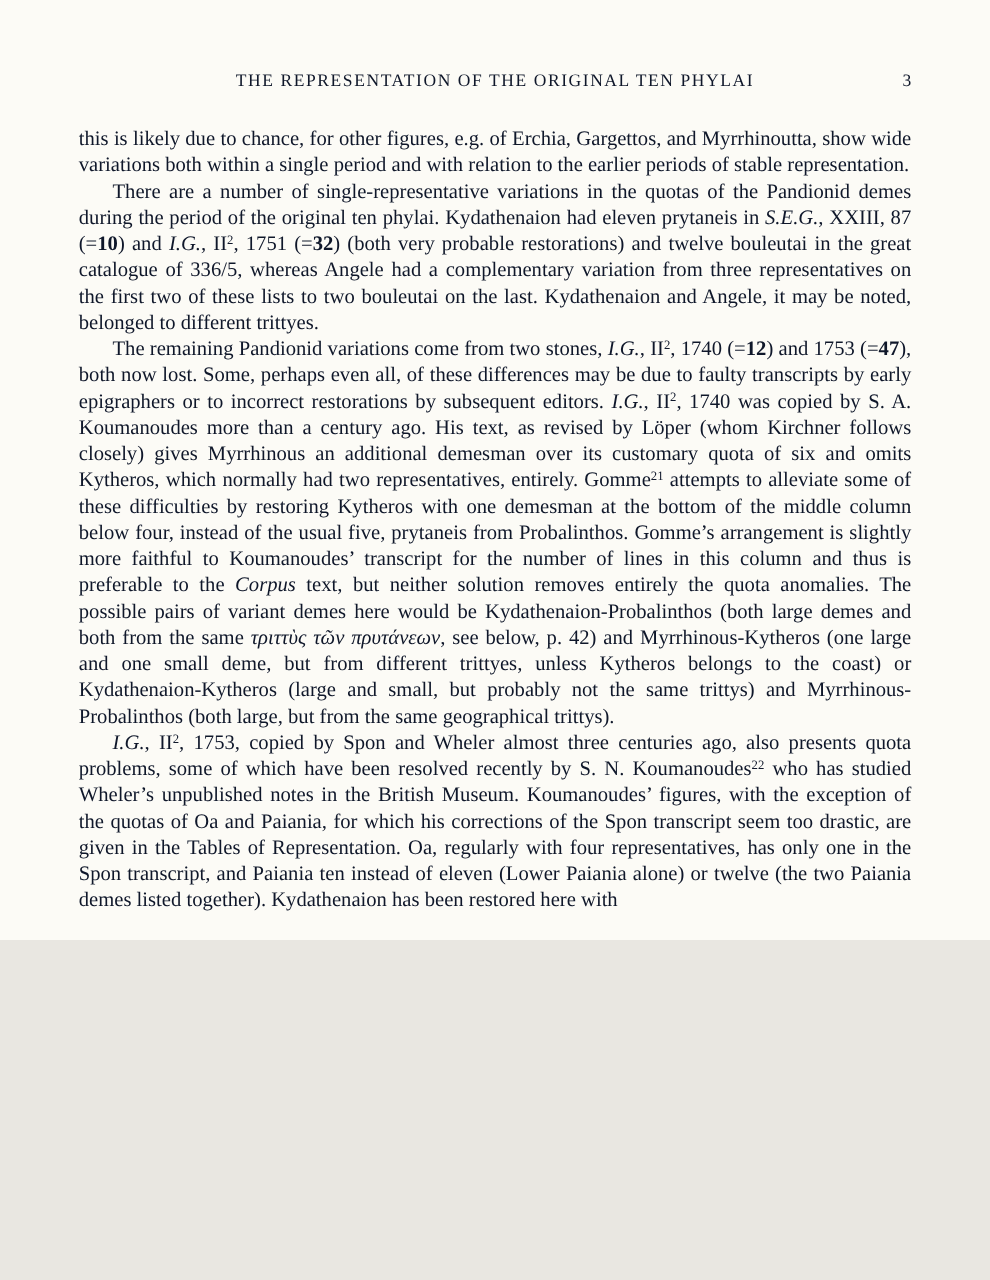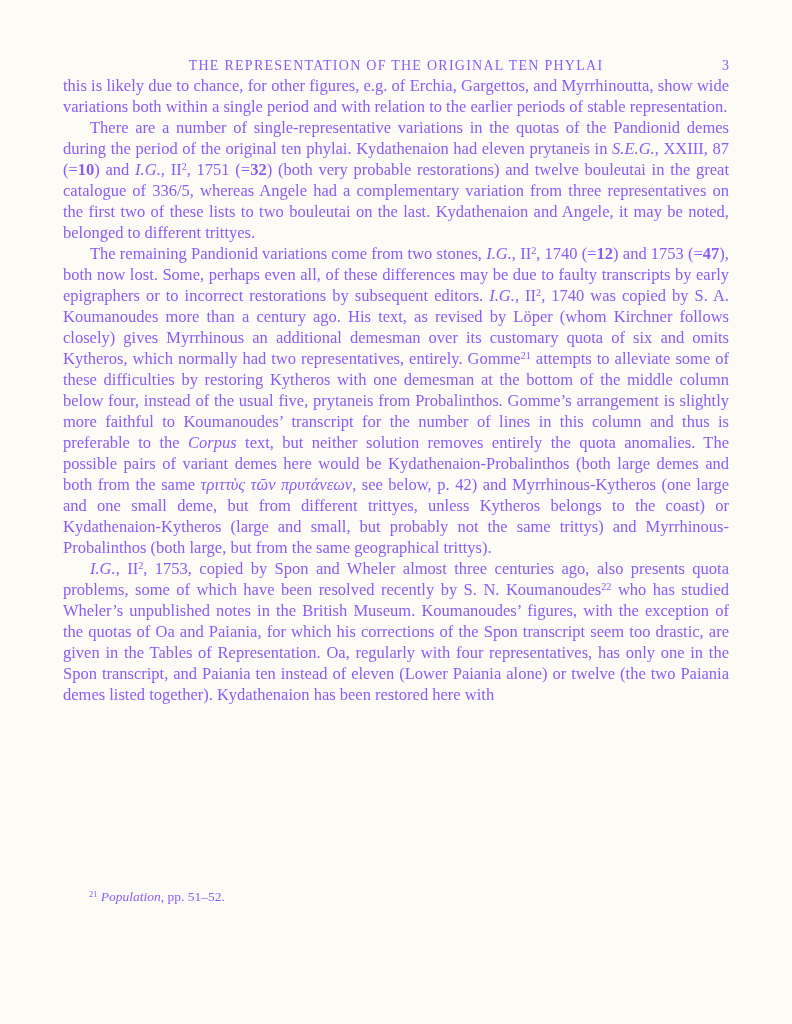--- a/index.html
+++ b/index.html
@@ -1,23 +1,23 @@
 <!DOCTYPE html>
 <html><head>
 <meta charset="utf-8">
 <style>
   * { margin: 0; padding: 0; box-sizing: border-box; }
   html, body { background: #e9e7e1; }
   .page {
     position: relative;
     width: 792px;
-    height: 1024px;
+    height: 752px;
     margin: 0 auto;
     background: #fcfbf6;
-    color: #8b5cf6;
+    color: #0f172a;
     font-family: "Liberation Serif", "DejaVu Serif", serif;
     overflow: hidden;
   }
   .text-col {
     position: absolute;
     left: 63px;
     top: 57px;
     width: 666px;
   }
   .running-header {
@@ -27,21 +27,21 @@
     letter-spacing: 0.09em;
     line-height: 18px;
     white-space: nowrap;
   }
   .running-header .pagenum {
     position: absolute;
     right: 0;
     top: 0;
     letter-spacing: 0;
   }
-  .body-root { }
+  .body-root { margin-top: 25px; }
   p.para {
     font-size: 16.5px;
     line-height: 21px;
     text-align: justify;
   }
   p.para.indent { text-indent: 27px; }
   .heading {
     font-size: 16.5px;
     line-height: 21px;
     font-weight: normal;

